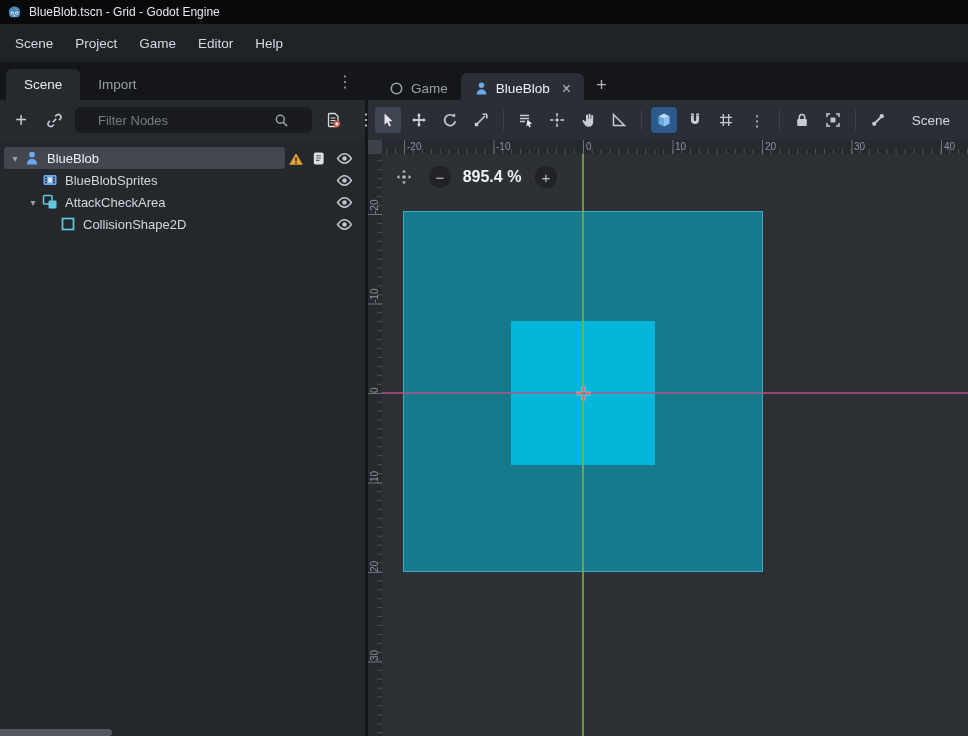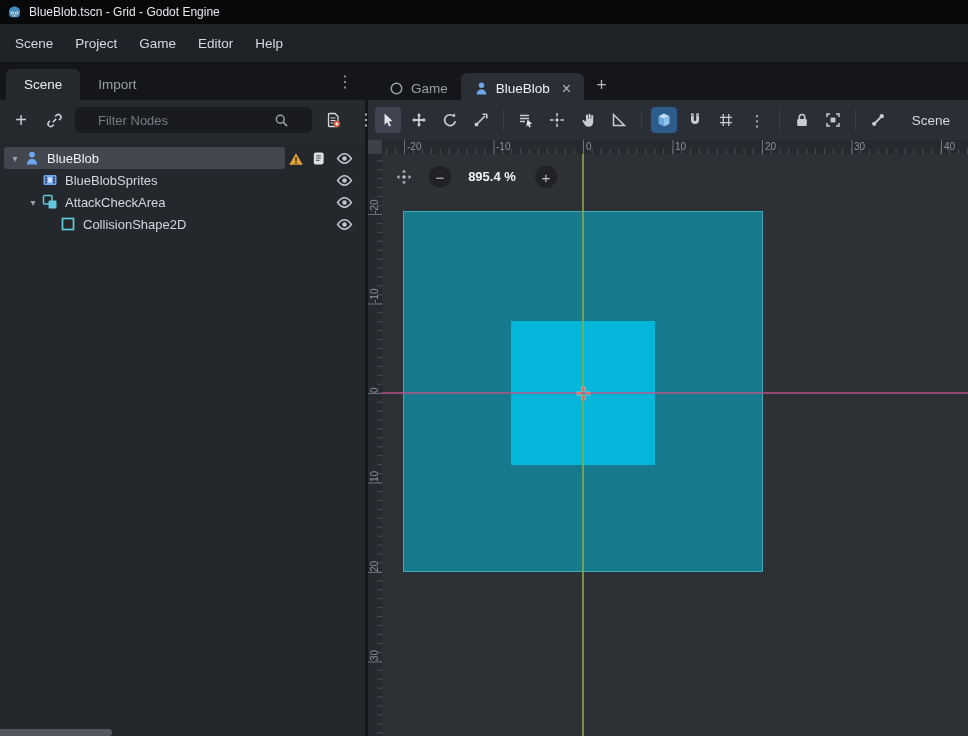--- a/index.html
+++ b/index.html
@@ -74,21 +74,21 @@
   .viewport { position:absolute; left:14px; top:54px; right:0; bottom:0; background:#2d3035; overflow:hidden; }
   .sprite-rect { position:absolute; left:129px; top:167px; width:144px; height:144px; background:#0aa8d2; }
   .area-rect { position:absolute; left:21px; top:57px; width:360px; height:361px;
     background:rgba(0,196,228,0.5); border:1.5px solid rgba(130,235,255,0.4); }
   .axis-y { position:absolute; left:200px; top:0; width:2px; height:100%; background:rgba(133,172,72,0.8); }
   .axis-x { position:absolute; left:0; top:238px; width:100%; height:2px; background:rgba(187,82,140,0.72); }
   .origin-cross { position:absolute; left:193px; top:231px; width:17px; height:17px; }
   .zbtn { position:absolute; width:22px; height:22px; border-radius:50%; background:#202227;
     color:#c0c4ca; font-size:15px; display:flex; align-items:center; justify-content:center; }
   .zlabel { position:absolute; left:72px; top:12px; width:76px; height:22px; line-height:22px;
-    text-align:center; color:#f0f2f5; font-size:13px; font-weight:700; }
+    text-align:center; color:#f0f2f5; font-size:16px; font-weight:700; }
   .centerview { position:absolute; left:12px; top:13px; width:20px; height:20px; display:flex; align-items:center; justify-content:center; }
 </style>
 </head>
 <body>
 
 <div class="app">
 
   <div class="titlebar">
     <span style="display:flex">
       <svg width="15" height="15" viewBox="0 0 16 16">

